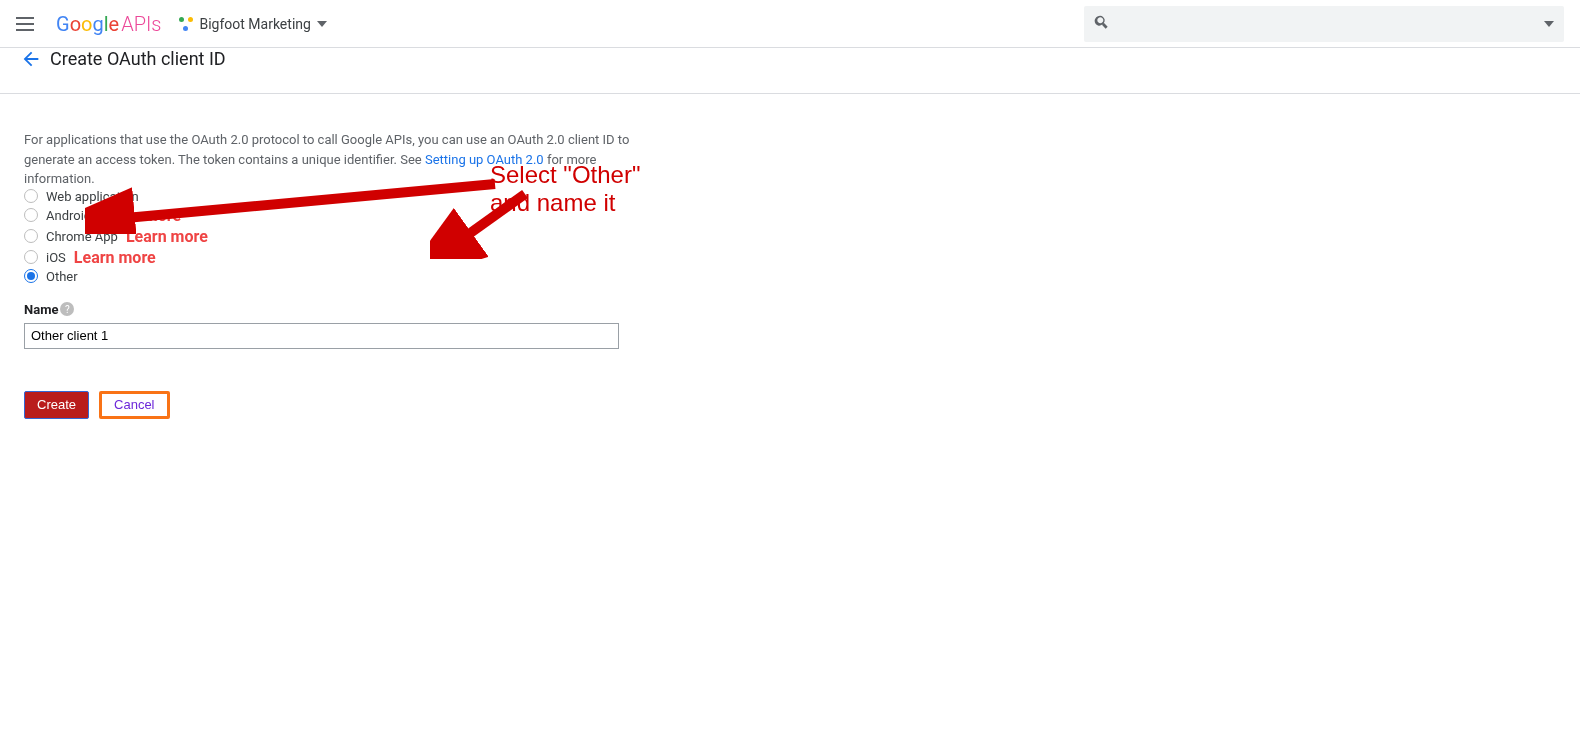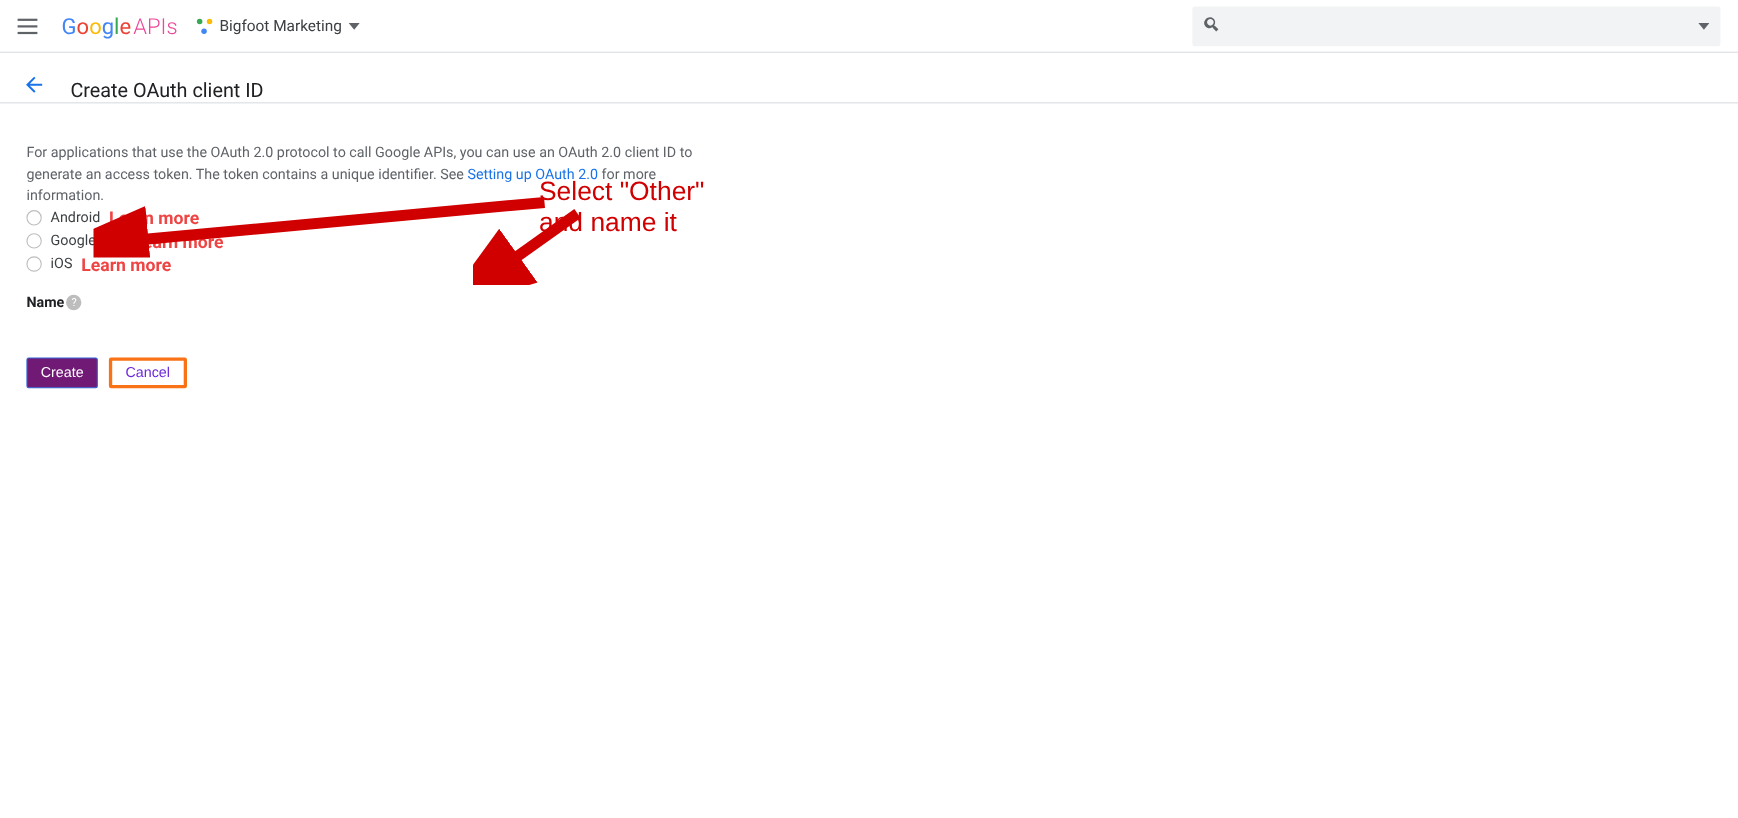--- a/index.html
+++ b/index.html
@@ -99,25 +99,25 @@
       border: none;
       background: transparent;
       outline: none;
       font-size: 14px;
     }
     .search-container .caret-down {
       cursor: pointer;
     }
     .sub-header {
       display: flex;
-      align-items: flex-end;
+      align-items: flex-start;
       height: 46px;
       padding: 0 20px;
       border-bottom: 1px solid #dadce0;
-      gap: 22px;
+      gap: 8px;
     }
     .back-arrow {
       color: #1a73e8;
       font-size: 20px;
       cursor: pointer;
     }
     .page-title {
       font-size: 18px;
       color: #202124;
       font-weight: 400;
@@ -221,21 +221,21 @@
     .btn {
       height: 28px;
       padding: 0 12px;
       font-size: 13px;
       border-radius: 2px;
       cursor: pointer;
       display: flex;
       align-items: center;
     }
     .btn-primary {
-      background: #701a75;
+      background: #b91c1c;
       color: #fff;
       border: 1px solid #3367d6;
     }
     .btn-secondary {
       background: #fff;
       color: #6d28d9;
       border: 3px solid #f97316;
     }
     .annotation {
       position: absolute;
@@ -302,39 +302,48 @@
 
 <div class="content">
   <p class="info-text">
     <span>For applications that use the OAuth 2.0 protocol to call Google APIs, you can use an OAuth 2.0 client ID to generate an access token. The token contains a unique identifier. See </span><a href="#">Setting up OAuth 2.0</a><span> for more information.</span>
   </p>
 
 
   <div class="radio-list">
     <div class="radio-item">
       <span class="radio"></span>
+      <span>Web application</span>
+    </div>
+    <div class="radio-item">
+      <span class="radio"></span>
       <span>Android</span>
       <a href="#">Learn more</a>
     </div>
     <div class="radio-item">
       <span class="radio"></span>
-      <span>Google App</span>
+      <span>Chrome App</span>
       <a href="#">Learn more</a>
     </div>
     <div class="radio-item">
       <span class="radio"></span>
       <span>iOS</span>
       <a href="#">Learn more</a>
     </div>
+    <div class="radio-item">
+      <span class="radio selected"></span>
+      <span>Other</span>
+    </div>
   </div>
 
   <div class="name-row">
     <span class="name-label">Name</span>
     <span class="help-icon">?</span>
   </div>
+  <input class="name-input" type="text" value="Other client 1" style="">
 
   <div class="button-row">
     <button class="btn btn-primary">Create</button>
     <button class="btn btn-secondary">Cancel</button>
   </div>
 
   <div class="annotation annotation-text">Select "Other" and name it</div>
 
   <svg class="arrow-svg" style="top:70px; left:85px;" width="420" height="70">
     <defs>

